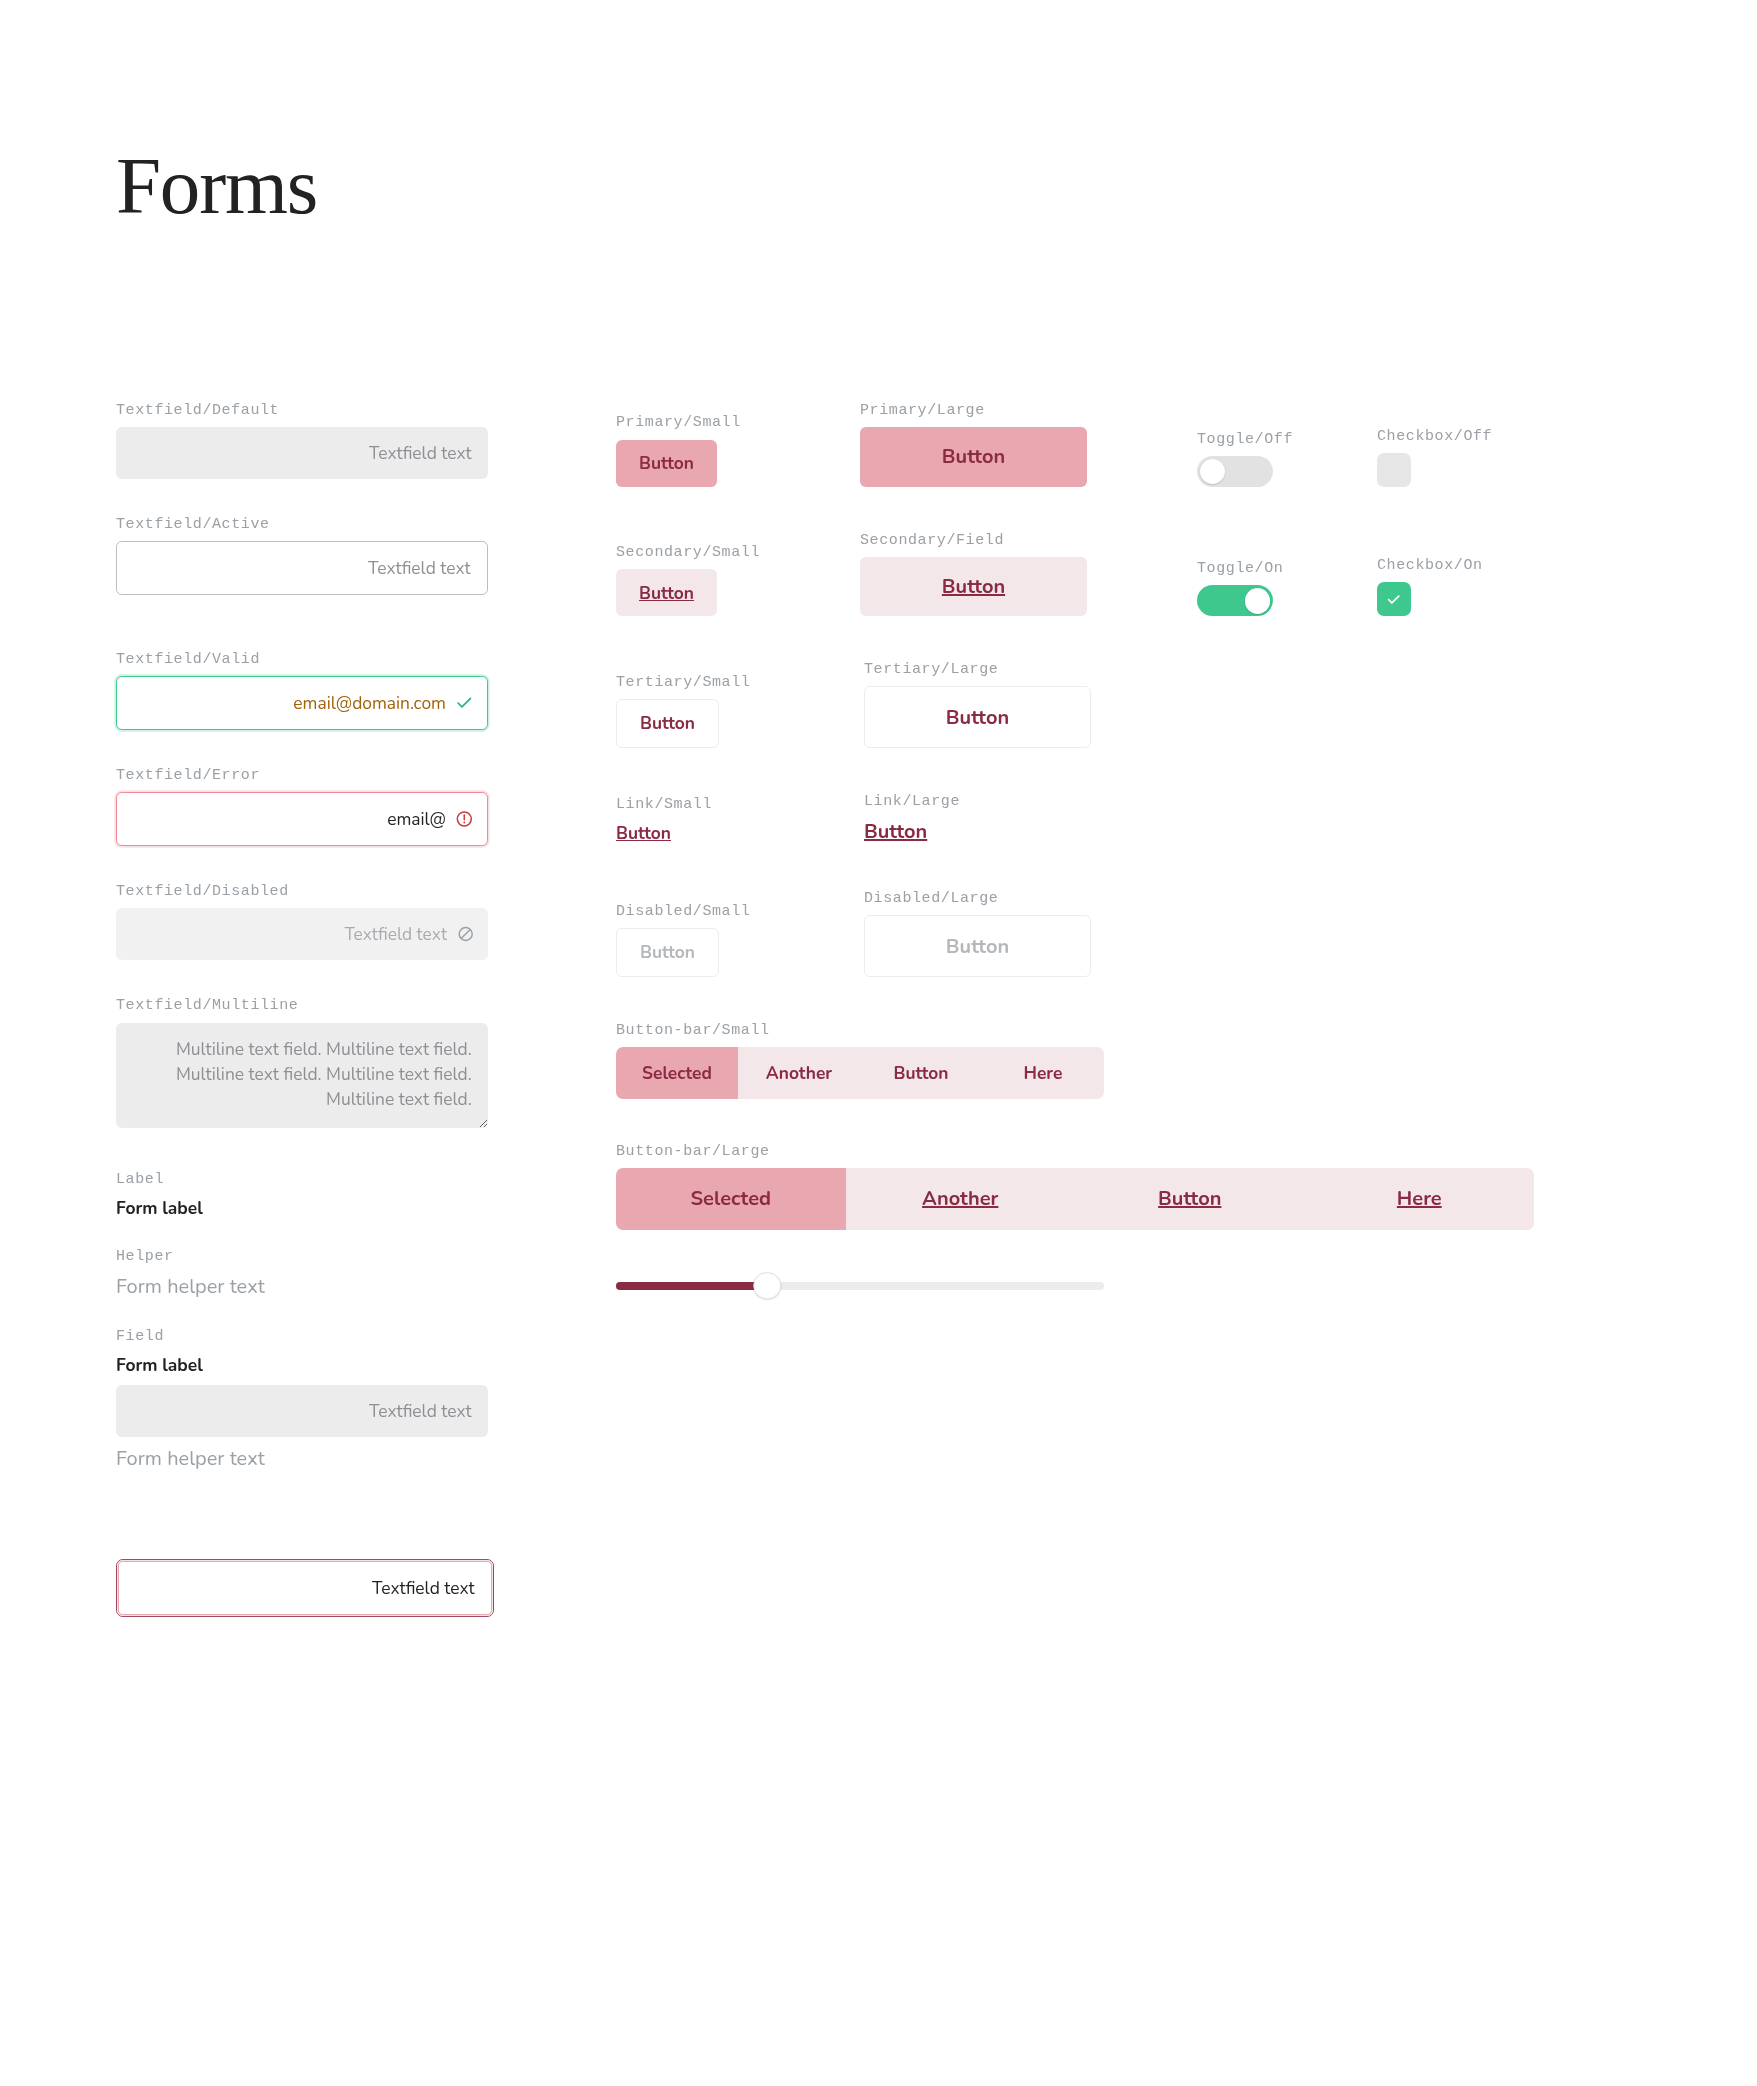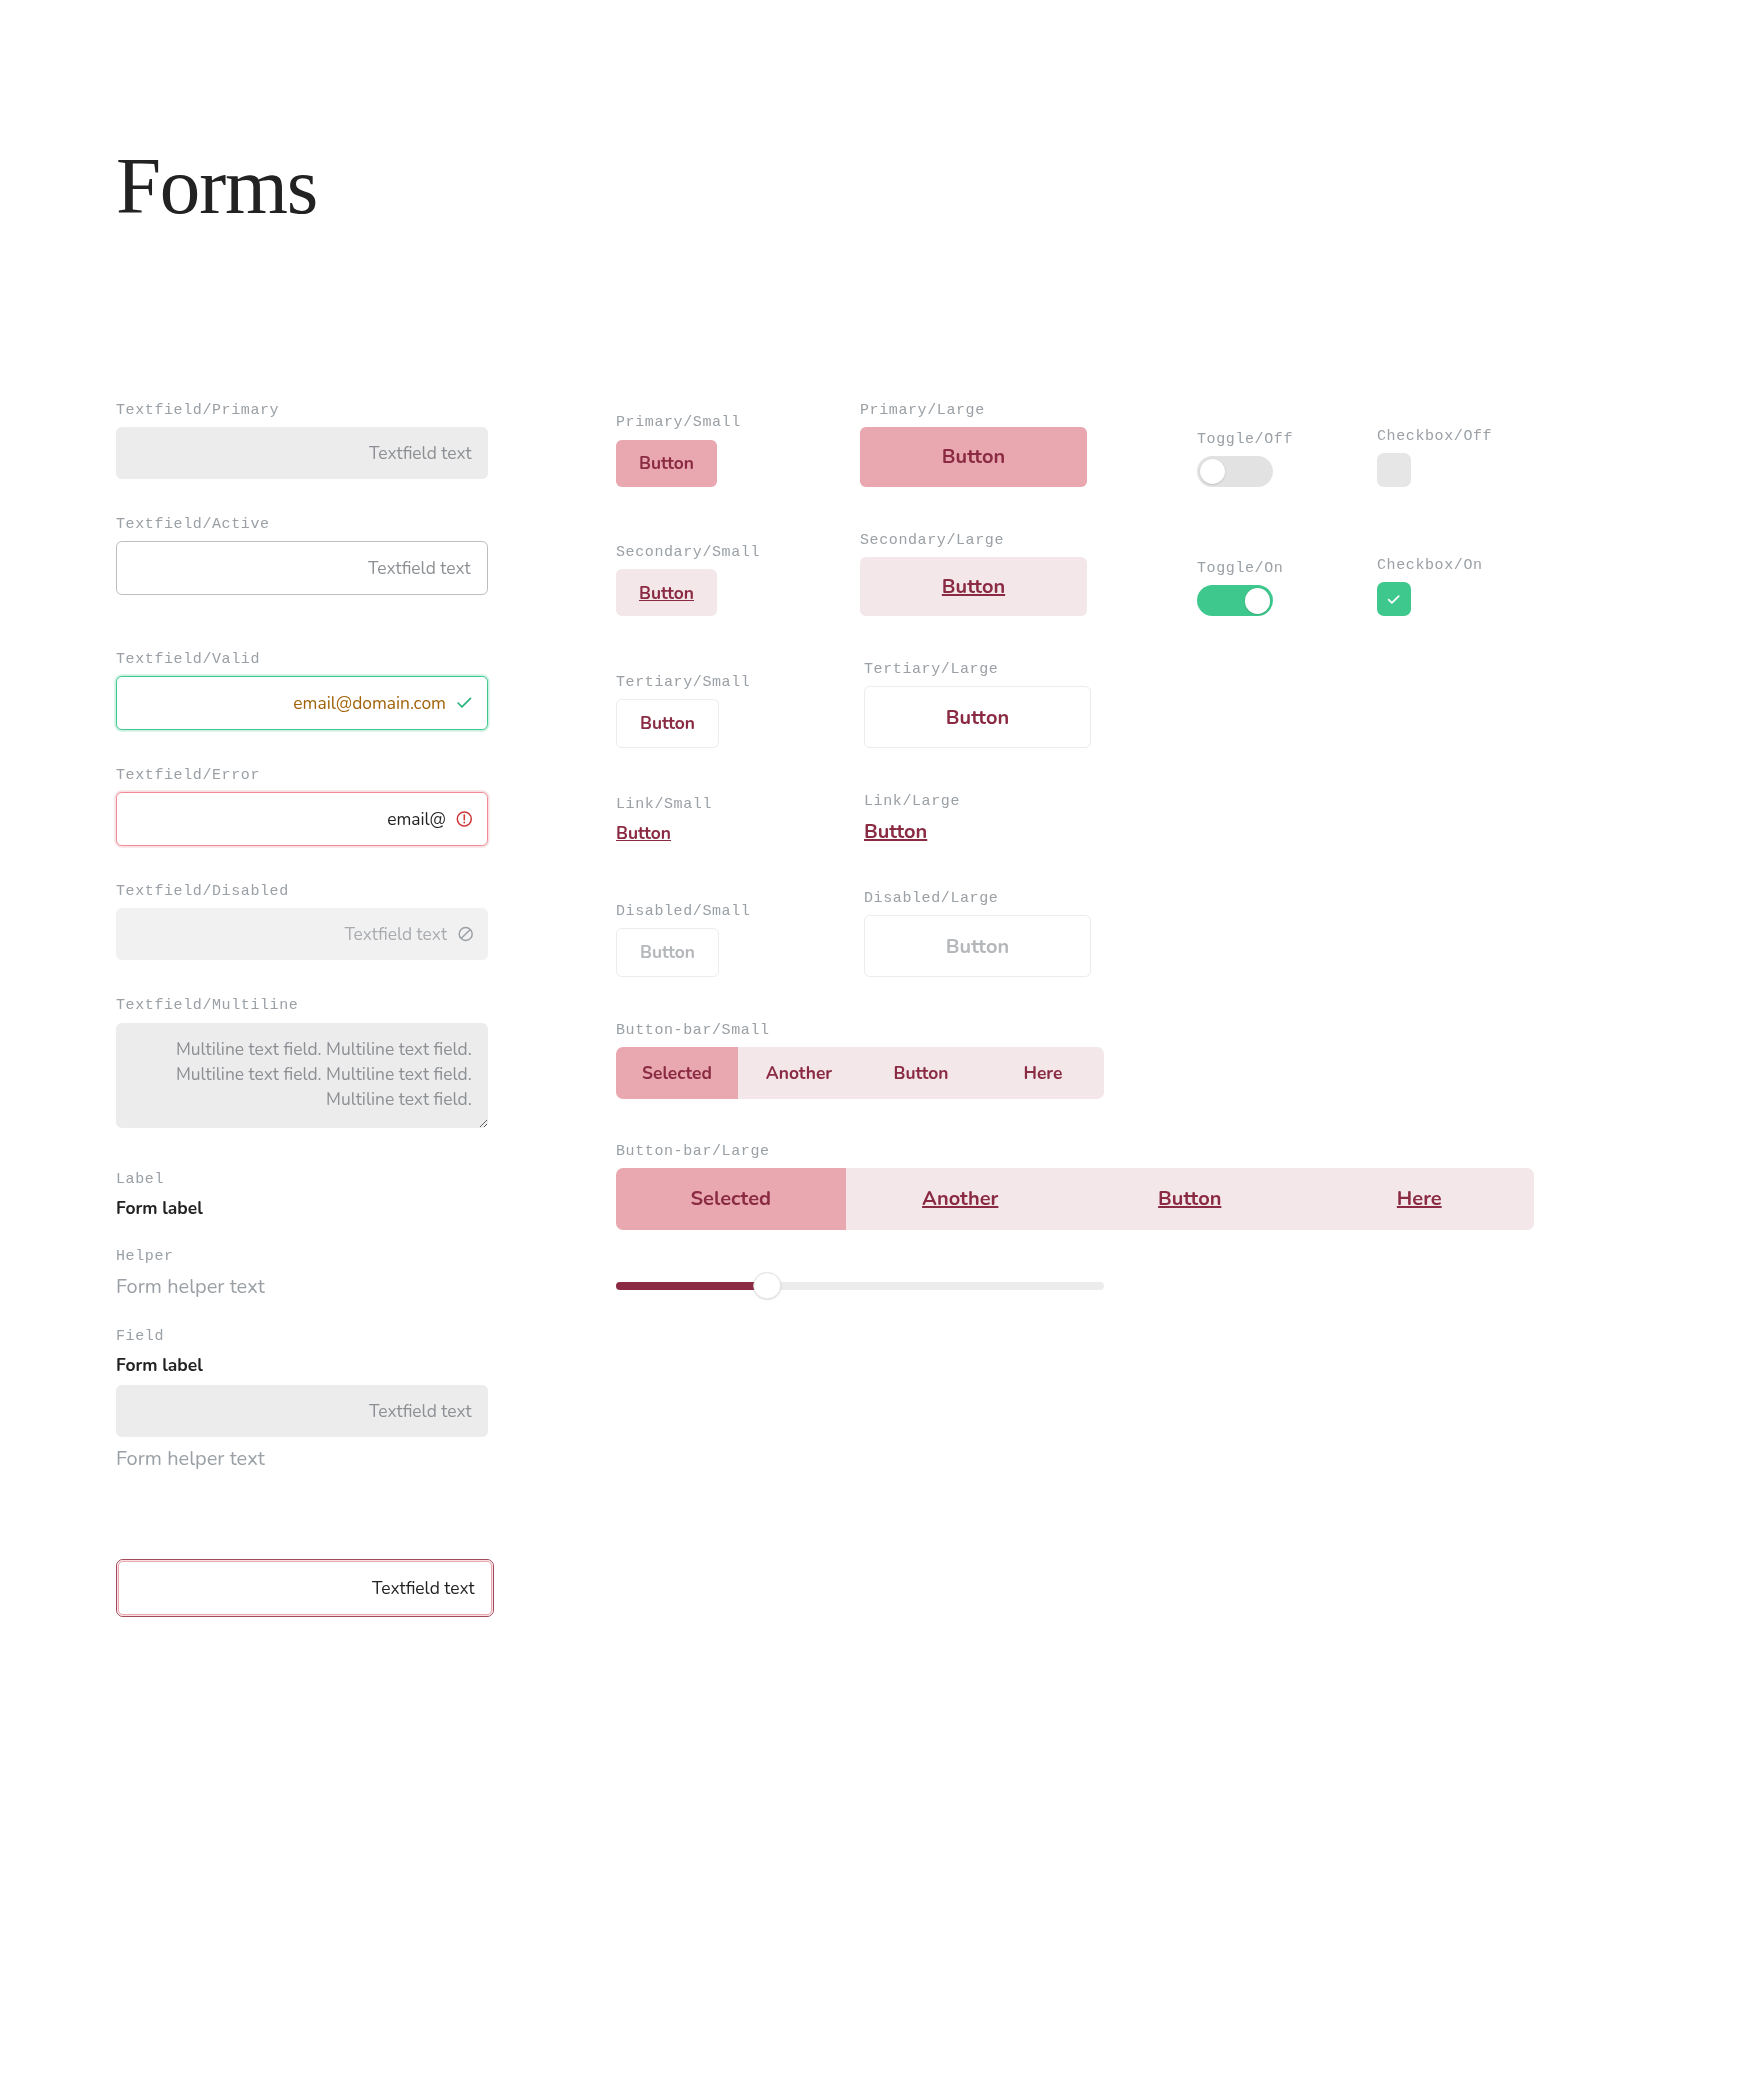--- a/index.html
+++ b/index.html
@@ -147,21 +147,21 @@
 </head>
 <body>
 
 <h1 class="page-title">Forms</h1>
 
 <div class="columns">
 
   <div class="left">
 
     <div class="block">
-      <div class="caption">Textfield/Primary</div>
+      <div class="caption">Textfield/Default</div>
       <input class="input" value="Textfield text" style="">
     </div>
 
     <div class="block">
       <div class="caption">Textfield/Active</div>
       <input class="input active" value="Textfield text" style="">
     </div>
 
     <div class="block" style="margin-top:56px;">
       <div class="caption">Textfield/Valid</div>
@@ -256,21 +256,21 @@
         <div class="checkbox off"></div>
       </div>
     </div>
 
     <div class="row4">
       <div>
         <div class="caption">Secondary/Small</div>
         <button class="btn secondary small">Button</button>
       </div>
       <div>
-        <div class="caption">Secondary/Large</div>
+        <div class="caption">Secondary/Field</div>
         <button class="btn secondary large">Button</button>
       </div>
       <div style="padding-left:93px;">
         <div class="caption">Toggle/On</div>
         <div class="toggle on">
             <div class="knob"></div>
           </div>
       </div>
       <div style="padding-left:58px;">
         <div class="caption">Checkbox/On</div>

